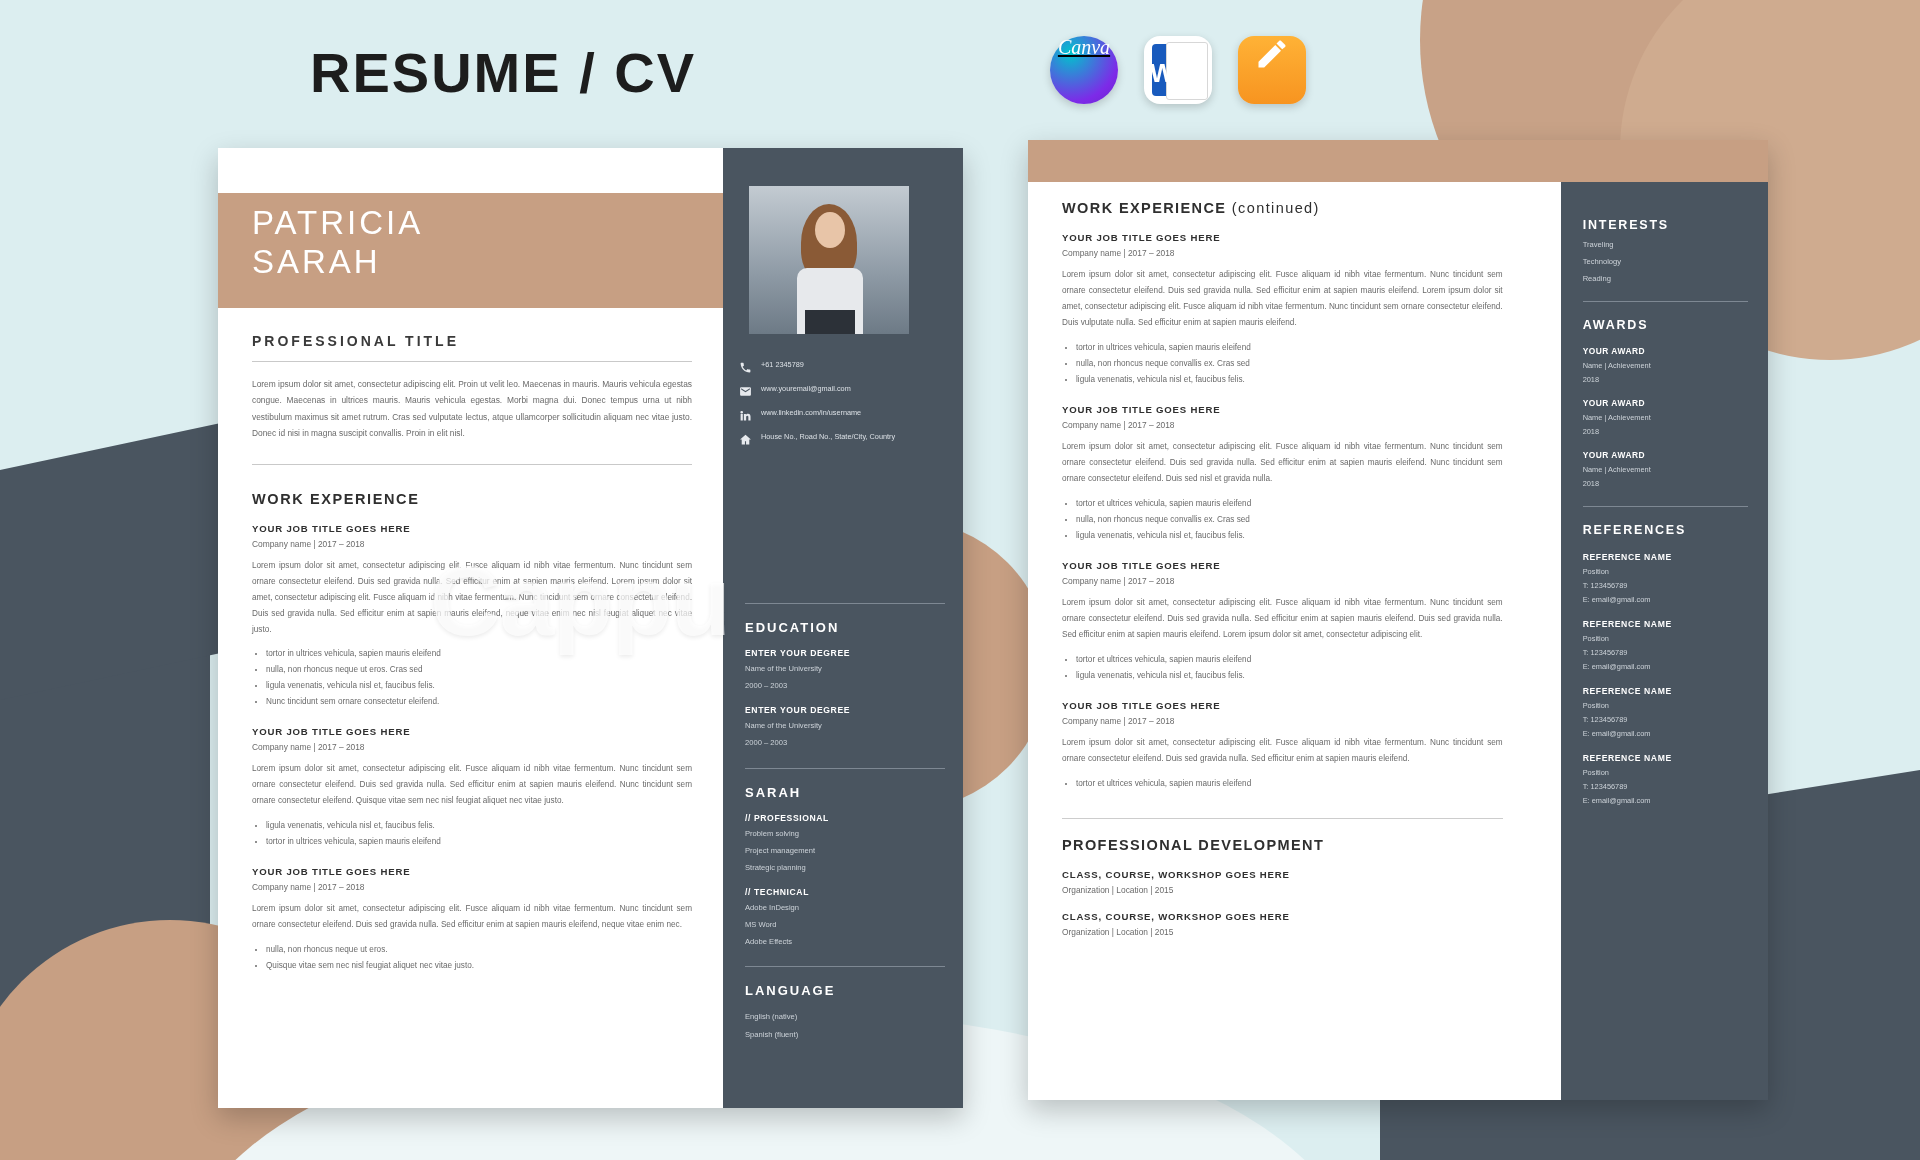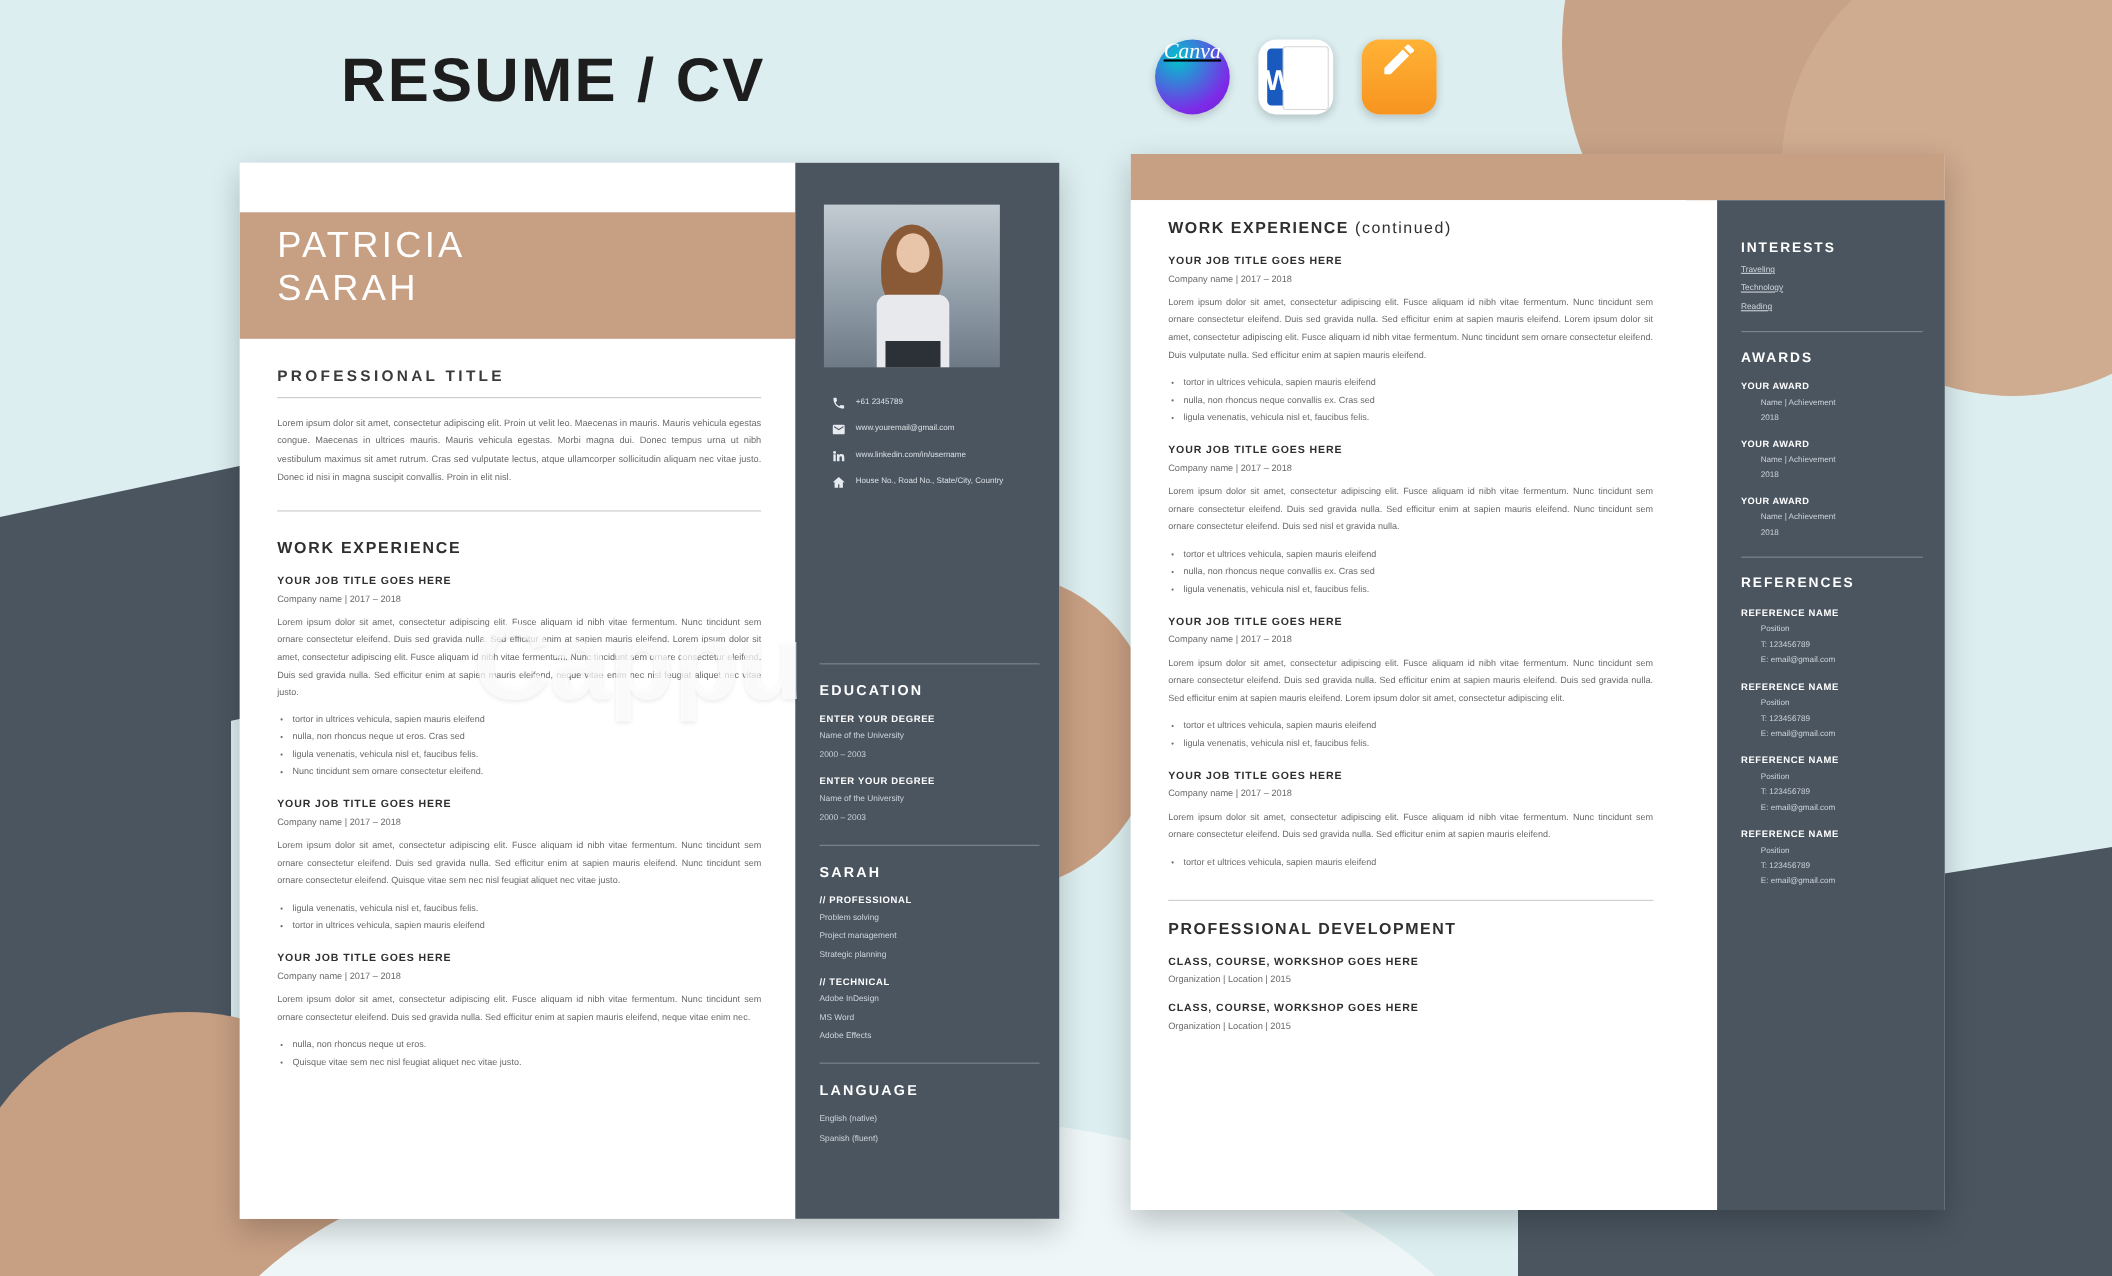--- a/index.html
+++ b/index.html
@@ -57,43 +57,43 @@
   ul.bul li{font-size:8.2px;line-height:1.95;color:#6a6a6a;}
 
   
   .p1-right{width:240px;background:#4a5560;position:relative;color:#fff;}
   .photo{position:absolute;left:26px;top:38px;width:160px;height:148px;background:linear-gradient(160deg,#9aa7b4 0%,#6f7c8a 45%,#4f5b68 100%);overflow:hidden;}
   .photo .sky{position:absolute;inset:0;background:linear-gradient(180deg,#c3cbd2 0%,#8e9aa5 60%,#6d7a86 100%);}
   .photo .hair{position:absolute;left:52px;top:18px;width:56px;height:78px;border-radius:50% 50% 40% 40%;background:#8a5a36;}
   .photo .face{position:absolute;left:66px;top:26px;width:30px;height:36px;border-radius:50%;background:#e8c5a8;}
   .photo .body{position:absolute;left:48px;top:82px;width:66px;height:66px;background:#e7e9ec;border-radius:10px 10px 0 0;}
   .photo .skirt{position:absolute;left:56px;top:124px;width:50px;height:30px;background:#2c3138;}
-  .contact{position:absolute;left:33px;top:212px;width:200px;text-align:right;}
+  .contact{position:absolute;left:16px;top:212px;width:200px;text-align:right;}
   .crow{display:flex;gap:9px;align-items:flex-start;margin-bottom:11px;}
   .cico{width:13px;height:13px;flex:0 0 13px;color:#dfe3e7;}
   .cico svg{width:13px;height:13px;fill:#e7eaee;}
   .ctext{font-size:7.3px;line-height:1.5;color:#dbe0e5;}
   .srule{height:1px;background:#7e8893;margin:18px 0 16px;}
   .s-head{font-size:13px;letter-spacing:2px;font-weight:bold;color:#fff;margin-top:16px;}
   .sub-b{font-size:8.6px;font-weight:bold;letter-spacing:.6px;color:#fff;margin-top:13px;}
   .sub-t{font-size:7.6px;color:#cdd3d9;margin-top:5px;line-height:1.6;}
   .p1-right-inner{position:absolute;left:22px;top:455px;width:200px;}
 
   
   .p2-band{height:42px;background:#c79f83;}
   .p2-cols{display:flex;height:918px;gap:28px;}
   .p2-main{width:525px;padding:18px 30px 0 34px;box-sizing:border-box;background:#fff;}
   .p2-side{width:215px;background:#4a5560;color:#fff;padding:20px 20px 0 22px;box-sizing:border-box;}
   .p2-side .s-head{font-size:12.5px;letter-spacing:1.8px;}
   .p2-head{font-size:14.5px;letter-spacing:1.4px;font-weight:bold;color:#2f2f2f;}
   .p2-head .cont{font-weight:normal;}
   .ln{height:1px;background:#cdcdcd;margin:26px 0 18px;}
   .ref-name{font-size:8.6px;font-weight:bold;letter-spacing:.6px;margin-top:15px;color:#fff;}
-  .ref-l{font-size:7.4px;color:#cdd3d9;margin-top:5px;margin-left:18px;}
-  .int-l{font-size:7.6px;color:#cdd3d9;margin-top:8px;text-decoration:underline;}
+  .ref-l{font-size:7.4px;color:#cdd3d9;margin-top:5px;}
+  .int-l{font-size:7.6px;color:#cdd3d9;margin-top:8px;}
   .aw-n{font-size:8.4px;font-weight:bold;color:#fff;margin-top:14px;letter-spacing:.5px;}
 
   
   .watermark{
     position:absolute;left:430px;top:545px;
     font-size:98px;font-weight:bold;color:rgba(255,255,255,.72);
     letter-spacing:-1px;pointer-events:none;
     text-shadow:0 2px 4px rgba(0,0,0,.08);
   }
 </style>

